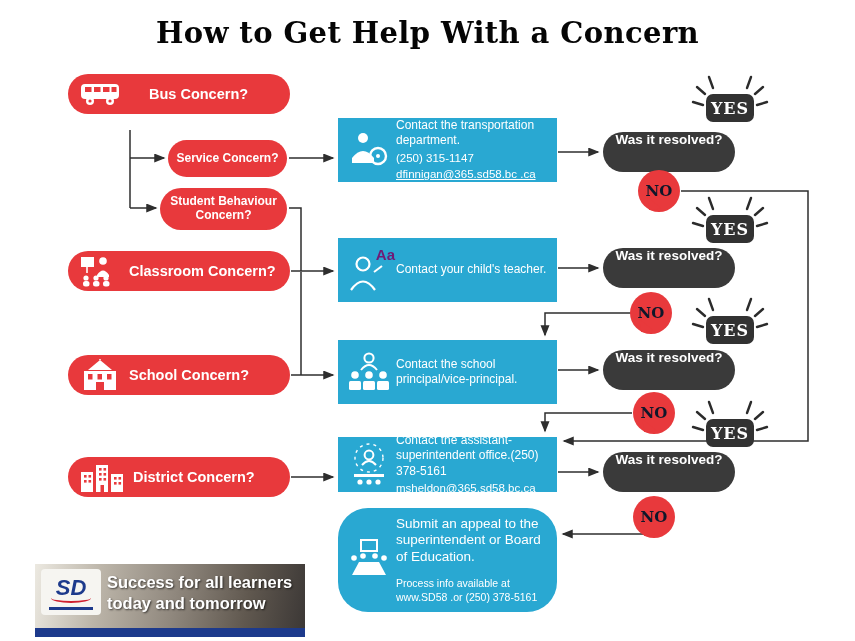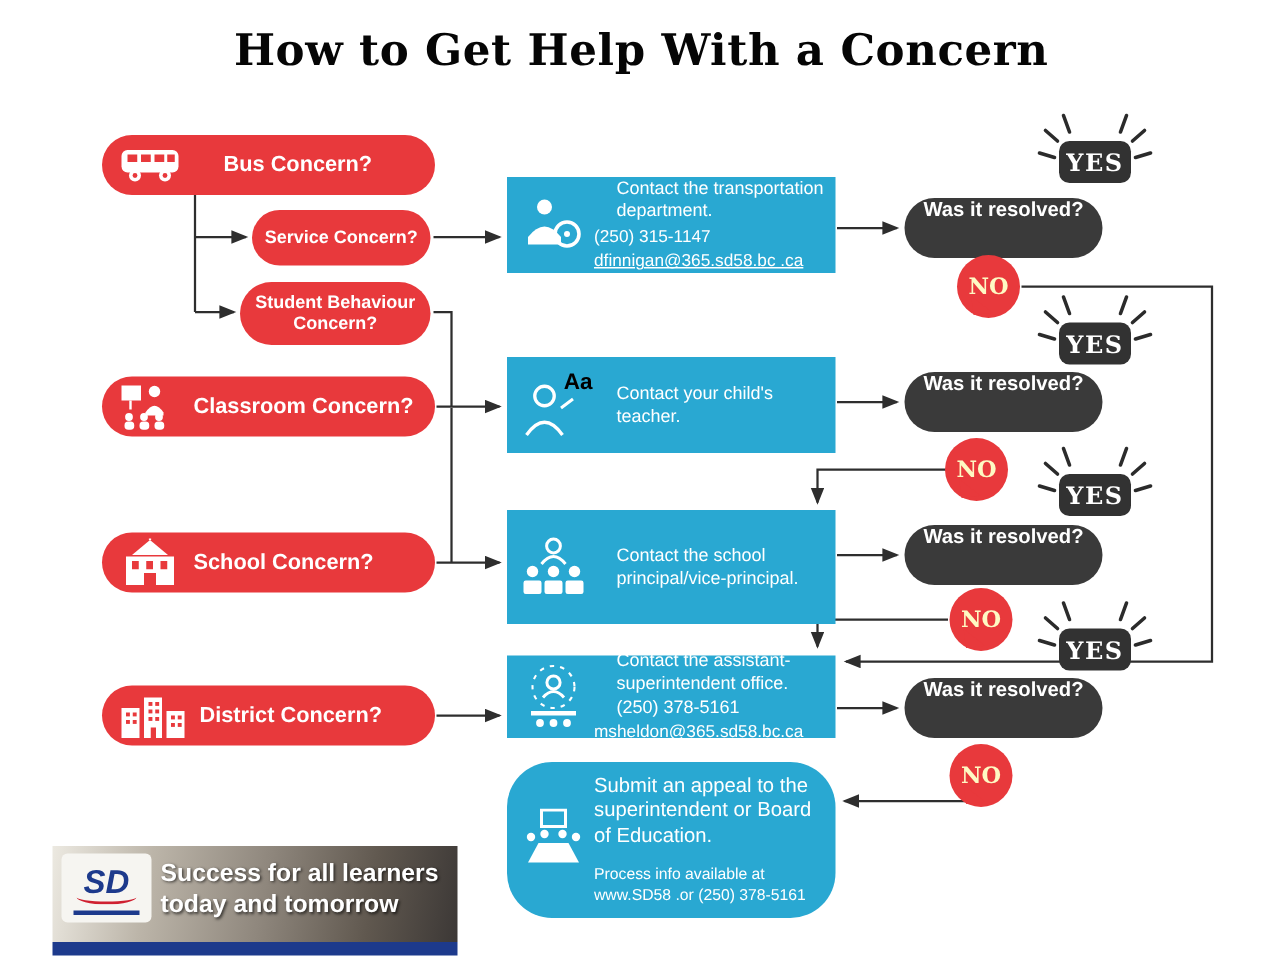--- a/index.html
+++ b/index.html
@@ -15,38 +15,38 @@
         display:flex;align-items:center;z-index:2;box-sizing:border-box;}
   .pill-main{height:40px;padding:0 10px 0 12px;gap:9px;font-weight:700;font-size:14.5px;}
   .pill-sub{justify-content:center;text-align:center;font-weight:700;font-size:12px;line-height:1.15;padding:16px 8px;}
   .pill .icon{flex:none;display:flex;align-items:center;}
   
   .action{position:absolute;left:338px;width:219px;background:#29a8d2;color:#fff;
           display:flex;z-index:2;box-sizing:border-box;padding:5px 7px 5px 4px;}
   .aicon{width:54px;flex:none;position:relative;display:flex;align-items:center;justify-content:center;}
   .atext{flex:1;display:flex;flex-direction:column;justify-content:center;
          font-size:11.5px;line-height:1.28;gap:2px;}
-  .atext .t{font-size:12px;margin-left:15px;}
+  .atext .t{font-size:12px;}
   .atext .big{font-size:13.5px;line-height:1.25;}
   .atext .note{font-size:10.5px;margin-top:9px;line-height:1.3;}
   .em{text-decoration:underline;cursor:pointer;}
-  .aa{position:absolute;right:1px;top:3px;font-size:15px;font-weight:700;color:#000000;}
+  .aa{position:absolute;right:1px;top:3px;font-size:15px;font-weight:700;color:#701a75;}
   
   .resolved{position:absolute;left:603px;width:132px;height:40px;background:#3a3a3a;
             border-radius:21px;color:#fff;display:flex;align-items:flex-start;justify-content:center;
             font-size:13.5px;font-weight:600;z-index:2;}
   
   .yes{position:absolute;width:80px;height:52px;z-index:3;}
   .yes svg{position:absolute;left:0;top:0;}
   .yes-badge{position:absolute;left:16px;top:20px;width:48px;height:28px;background:#323232;
              border-radius:7px;color:#fff;font-weight:800;font-size:16px;letter-spacing:1px;
              display:flex;align-items:center;justify-content:center;
              font-family:"DejaVu Serif","Liberation Serif",serif;}
   
-  .no{position:absolute;width:42px;height:42px;background:#e8393c;border-radius:50%;color:#fef9c3;
+  .no{position:absolute;width:42px;height:42px;background:#e8393c;border-radius:50%;color:#0f172a;
       font-weight:800;font-size:15px;display:flex;align-items:center;justify-content:center;z-index:3;
       font-family:"DejaVu Serif","Liberation Serif",serif;}
   .no::after{content:"";position:absolute;left:2px;bottom:-7px;border:9px solid transparent;
              border-top-color:#e8393c;transform:rotate(38deg);}
   
   .banner{position:absolute;left:35px;top:564px;width:270px;height:64px;z-index:2;
           background:linear-gradient(100deg,#ece9e1 0%,#bcb5a9 24%,#8f877d 52%,#60584f 78%,#3c3836 100%);}
   .banner-strip{position:absolute;left:0;bottom:-9px;width:100%;height:9px;background:#1d3a8c;}
   .logo{position:absolute;left:6px;top:5px;width:60px;height:46px;background:#f6f5f1;border-radius:4px;
         display:flex;align-items:center;justify-content:center;}
@@ -85,21 +85,21 @@
       <path d="M558,268 L598,268" marker-end="url(#arr)"></path>
       <path d="M558,370 L598,370" marker-end="url(#arr)"></path>
       <path d="M558,472 L598,472" marker-end="url(#arr)"></path>
       <path d="M681,191 L808,191 L808,441 L564,441" marker-end="url(#arr)"></path>
       <path d="M631,313 L545,313 L545,335" marker-end="url(#arr)"></path>
       <path d="M632,413 L545,413 L545,431" marker-end="url(#arr)"></path>
       <path d="M648,534 L563,534" marker-end="url(#arr)"></path>
     </g>
   </svg>
 
-  <div class="pill pill-main" style="left:68px;top:90px;width:222px;gap:27px;">
+  <div class="pill pill-main" style="left:68px;top:74px;width:222px;gap:27px;">
     <span class="icon">
       <svg width="42" height="27" viewBox="0 0 42 27">
         <rect x="1" y="3" width="38" height="15" rx="4" fill="#fff"></rect>
         <rect x="5" y="6" width="6.5" height="5" fill="#e8393c"></rect>
         <rect x="14" y="6" width="6.5" height="5" fill="#e8393c"></rect>
         <rect x="23" y="6" width="6.5" height="5" fill="#e8393c"></rect>
         <rect x="31.5" y="6" width="5" height="5" fill="#e8393c"></rect>
         <circle cx="10" cy="20" r="4" fill="#fff"></circle>
           <circle cx="10" cy="20" r="1.6" fill="#e8393c"></circle>
         <circle cx="30" cy="20" r="4" fill="#fff"></circle>
@@ -199,21 +199,21 @@
         <path d="M4,42 q12,-17 24,0" fill="none" stroke="#fff" stroke-width="2.2"></path>
         <path d="M27,24 l8,-6" stroke="#fff" stroke-width="2" fill="none"></path>
       </svg>
       <span class="aa">Aa</span>
     </span>
     <div class="atext">
       <div class="t">Contact your child's teacher.</div>
     </div>
   </div>
 
-  <div class="action" style="top:340px;height:76px;justify-content:center;">
+  <div class="action" style="top:340px;height:64px;justify-content:center;">
     <span class="aicon">
       <svg width="46" height="42" viewBox="0 0 46 42">
         <circle cx="23" cy="7" r="4.6" fill="none" stroke="#fff" stroke-width="2"></circle>
         <path d="M15,19 q8,-10 16,0" fill="none" stroke="#fff" stroke-width="2"></path>
         <circle cx="9" cy="24" r="3.8" fill="#fff"></circle>
           <rect x="3" y="30" width="12" height="9" rx="1.5" fill="#fff"></rect>
         <circle cx="23" cy="24" r="3.8" fill="#fff"></circle>
           <rect x="17" y="30" width="12" height="9" rx="1.5" fill="#fff"></rect>
         <circle cx="37" cy="24" r="3.8" fill="#fff"></circle>
           <rect x="31" y="30" width="12" height="9" rx="1.5" fill="#fff"></rect>

